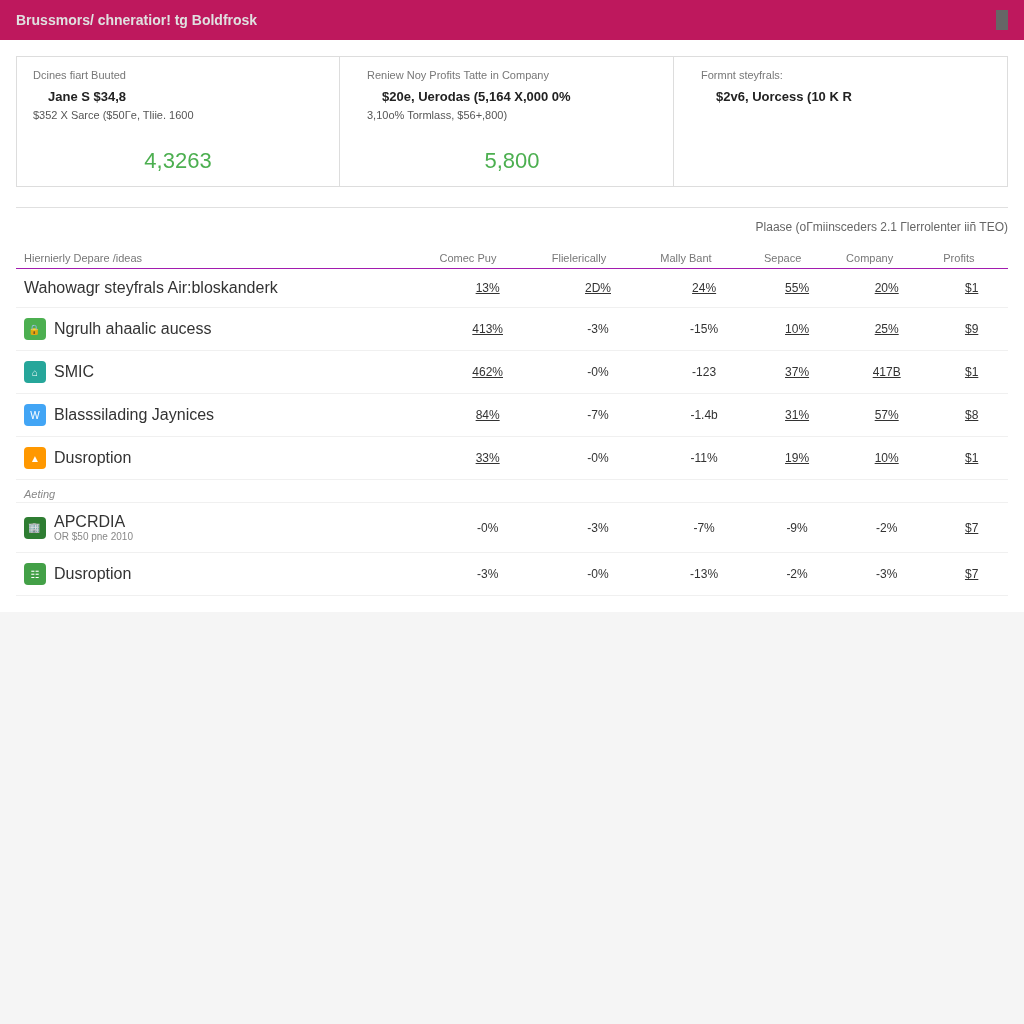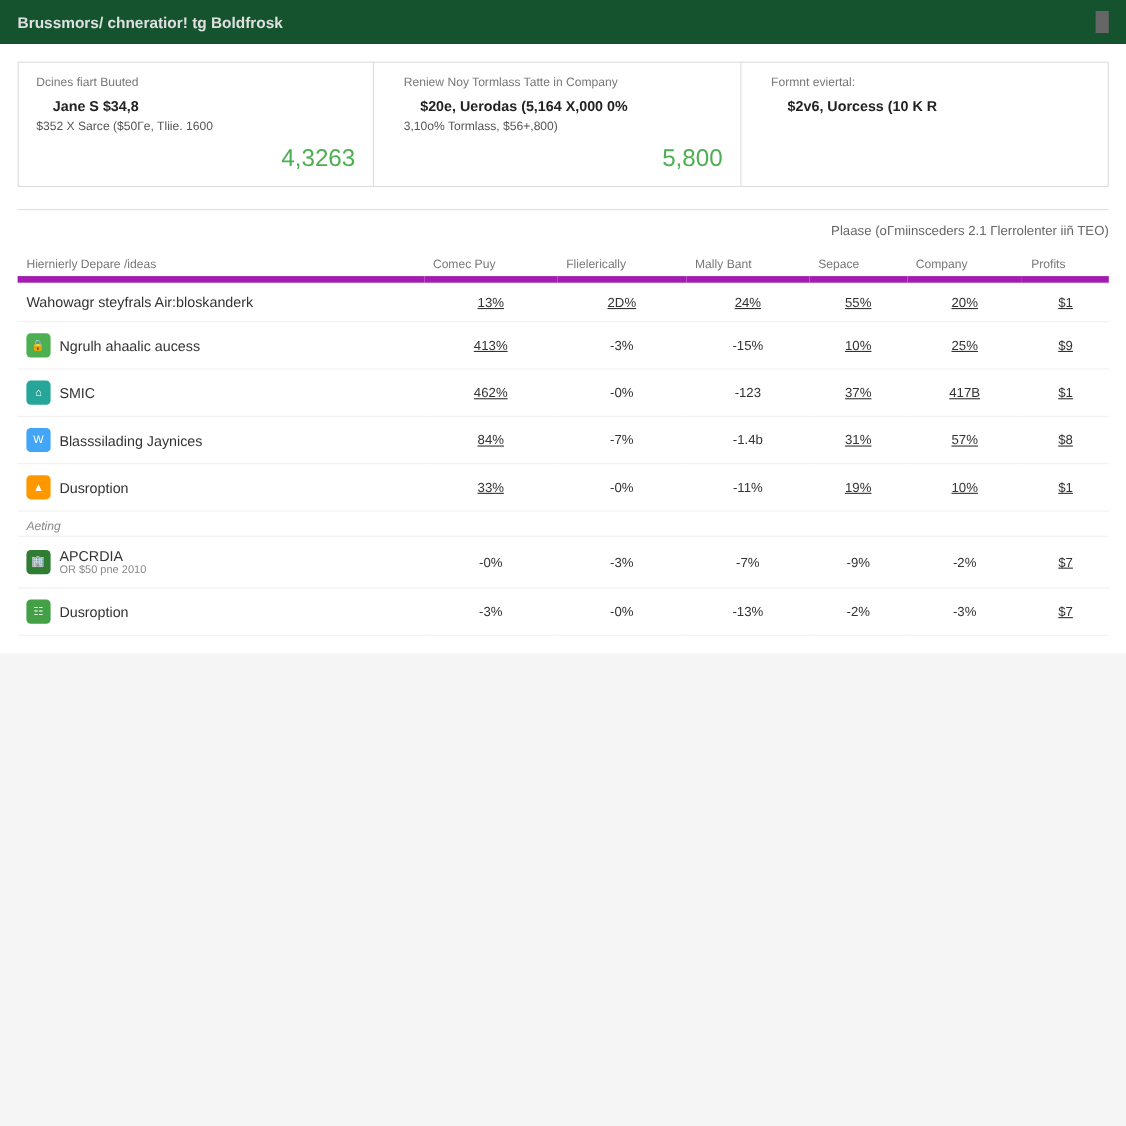--- a/index.html
+++ b/index.html
@@ -3,21 +3,21 @@
   <meta charset="utf-8">
   <style>
     * { box-sizing: border-box; margin: 0; padding: 0; }
     body {
       font-family: -apple-system, BlinkMacSystemFont, 'Segoe UI', Arial, sans-serif;
       font-size: 13px;
       background: #f5f5f5;
       color: #333;
     }
     .header-bar {
-      background: #14532d;
+      background: #be185d;
       color: #e0e0e0;
       padding: 10px 16px;
       font-size: 14px;
       font-weight: bold;
       display: flex;
       align-items: center;
       justify-content: space-between;
       min-height: 36px;
     }
     .header-bar-right {
@@ -64,22 +64,22 @@
     }
     .summary-card .card-sub {
       font-size: 11px;
       color: #555;
       line-height: 1.5;
     }
     .summary-card .card-number {
       font-size: 22px;
       color: #4caf50;
       font-weight: 500;
-      text-align: right;
-      margin-top: 8px;
+      text-align: center;
+      margin-top: 25px;
     }
     .divider {
       height: 1px;
       background: #e0e0e0;
       margin: 4px 0 12px 0;
     }
     .section-subtitle {
       font-size: 12px;
       color: #666;
       margin-bottom: 14px;
@@ -88,21 +88,21 @@
     .data-table {
       width: 100%;
       border-collapse: collapse;
     }
     .data-table th {
       font-size: 11px;
       color: #777;
       font-weight: 500;
       text-align: left;
       padding: 4px 8px;
-      border-bottom: 6px solid #a21caf;
+      border-bottom: 1px solid #a21caf;
     }
     .data-table th:not(:first-child) {
       text-align: left;
     }
     .data-table td {
       padding: 10px 8px;
       font-size: 12px;
       color: #333;
       border-bottom: 1px solid #f0f0f0;
       vertical-align: middle;
@@ -126,21 +126,21 @@
       height: 22px;
       border-radius: 4px;
       display: flex;
       align-items: center;
       justify-content: center;
       font-size: 10px;
       color: #fff;
       flex-shrink: 0;
     }
     .company-name {
-      font-size: 13px;
+      font-size: 16px;
       color: #333;
     }
     .company-sub {
       font-size: 10px;
       color: #888;
     }
     .neg { color: #e53935; }
     .pos { color: #43a047; text-decoration: underline; }
   </style>
 </head>
@@ -157,28 +157,28 @@
   <div class="summary-cards">
 
     <div class="summary-card">
       <div class="card-label">Dcines fiart Buuted</div>
       <div class="card-main">Jane S $34,8</div>
       <div class="card-sub">$352 X Sarce ($50Γe, Tliie. 1600</div>
       <div class="card-number">4,3263</div>
     </div>
 
     <div class="summary-card">
-      <div class="card-label">Reniew Noy Tormlass Tatte in Company</div>
+      <div class="card-label">Reniew Noy Profits Tatte in Company</div>
       <div class="card-main">$20e, Uerodas (5,164 X,000 0%</div>
       <div class="card-sub">3,10o% Tormlass, $56+,800)</div>
       <div class="card-number">5,800</div>
     </div>
 
     <div class="summary-card">
-      <div class="card-label">Formnt eviertal:</div>
+      <div class="card-label">Formnt steyfrals:</div>
       <div class="card-main">$2v6, Uorcess (10 K R</div>
       <div class="card-number"></div>
     </div>
   </div>
 
   <div class="divider"></div>
   <div class="section-subtitle">Plaase (oΓmiinsceders 2.1 Γlerrolenter iiñ TEO)</div>
 
   <table class="data-table">
     <thead>

